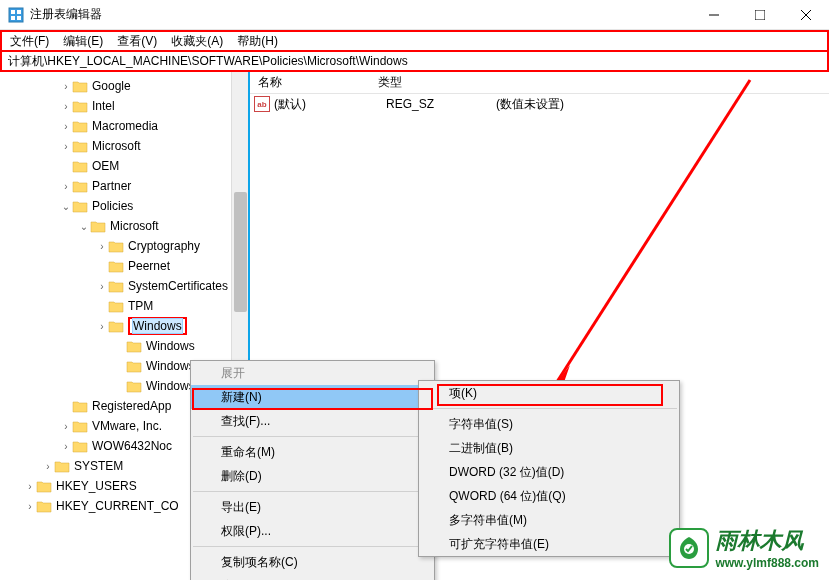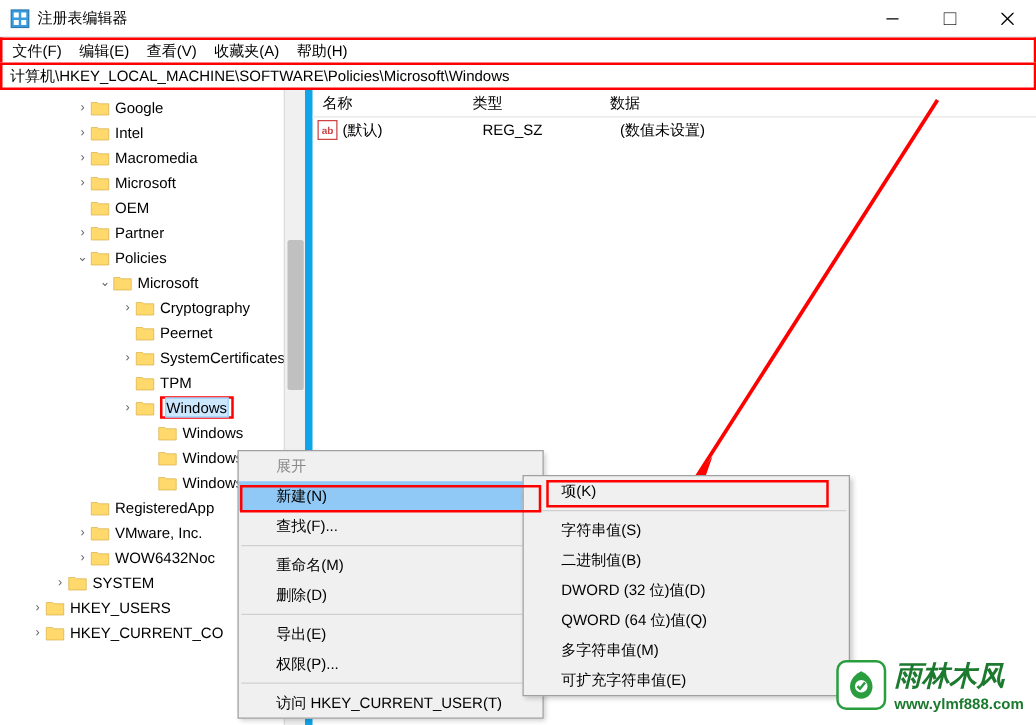--- a/index.html
+++ b/index.html
@@ -7,21 +7,21 @@
 .titlebar { height: 30px; display: flex; align-items: center; padding-left: 8px; border-bottom: 1px solid #e5e5e5; }
 .titlebar-icon { width: 16px; height: 16px; margin-right: 6px; }
 .titlebar-text { flex: 1; font-size: 12px; }
 .win-controls { display: flex; }
 .win-btn { width: 46px; height: 30px; display: flex; align-items: center; justify-content: center; color: #000; }
 .win-btn svg { width: 10px; height: 10px; }
 .menubar { height: 20px; display: flex; align-items: center; padding-left: 8px; gap: 14px; border: 2px solid #ff0000; border-bottom: none; }
 .menubar span { font-size: 12px; }
 .addressbar { height: 22px; border: 2px solid #ff0000; border-top: 2px solid #ff0000; display: flex; align-items: center; padding-left: 6px; font-size: 12px; }
 .main { display: flex; height: calc(580px - 30px - 20px - 22px); }
-.tree { width: 250px; border-right: 6px solid #0ea5e9; overflow: hidden; padding-top: 4px; position: relative; }
+.tree { width: 250px; border-right: 2px solid #0ea5e9; overflow: hidden; padding-top: 4px; position: relative; }
 .tree-row { display: flex; align-items: center; height: 20px; white-space: nowrap; }
 .tree-caret { width: 12px; display: inline-flex; justify-content: center; color: #666; font-size: 10px; }
 .tree-caret.open::before { content: "⌄"; }
 .tree-caret.closed::before { content: "›"; }
 .folder-icon { width: 16px; height: 14px; margin-right: 4px; }
 .tree-label { font-size: 12px; }
 .selected { background: #cce8ff; border: 1px solid #99d1ff; }
 .highlight-box { border: 2px solid #ff0000; padding: 0 2px; display: inline-block; }
 .content { flex: 1; position: relative; }
 .col-headers { display: flex; height: 22px; border-bottom: 1px solid #e5e5e5; align-items: center; }
@@ -253,21 +253,20 @@
       </div>
       <div class="scrollbar">
         <div class="scroll-thumb" style="top:120px;height:120px"></div>
       </div>
   </div>
 
   <div class="content">
     <div class="col-headers">
       <div class="col-name">名称</div>
       <div class="col-type">类型</div>
-      <div class="col-data">数据</div>
     </div>
     <div class="content-row">
       <span class="reg-icon">ab</span>
       <div class="col-name" style="width:112px">(默认)</div>
       <div class="col-type">REG_SZ</div>
       <div class="col-data">(数值未设置)</div>
     </div>
   </div>
 </div>
 
@@ -278,20 +277,21 @@
       <span class="ctx-arrow">▶</span>
     </div>
   <div class="ctx-item">查找(F)...</div>
   <div class="ctx-sep"></div>
   <div class="ctx-item">重命名(M)</div>
   <div class="ctx-item">删除(D)</div>
   <div class="ctx-sep"></div>
   <div class="ctx-item">导出(E)</div>
   <div class="ctx-item">权限(P)...</div>
   <div class="ctx-sep"></div>
+  <div class="ctx-item">复制项名称(C)</div>
   <div class="ctx-item">访问 HKEY_CURRENT_USER(T)</div>
 </div>
 
 <div class="context-menu submenu">
   <div class="ctx-item">项(K)</div>
   <div class="ctx-sep"></div>
   <div class="ctx-item">字符串值(S)</div>
   <div class="ctx-item">二进制值(B)</div>
   <div class="ctx-item">DWORD (32 位)值(D)</div>
   <div class="ctx-item">QWORD (64 位)值(Q)</div>

